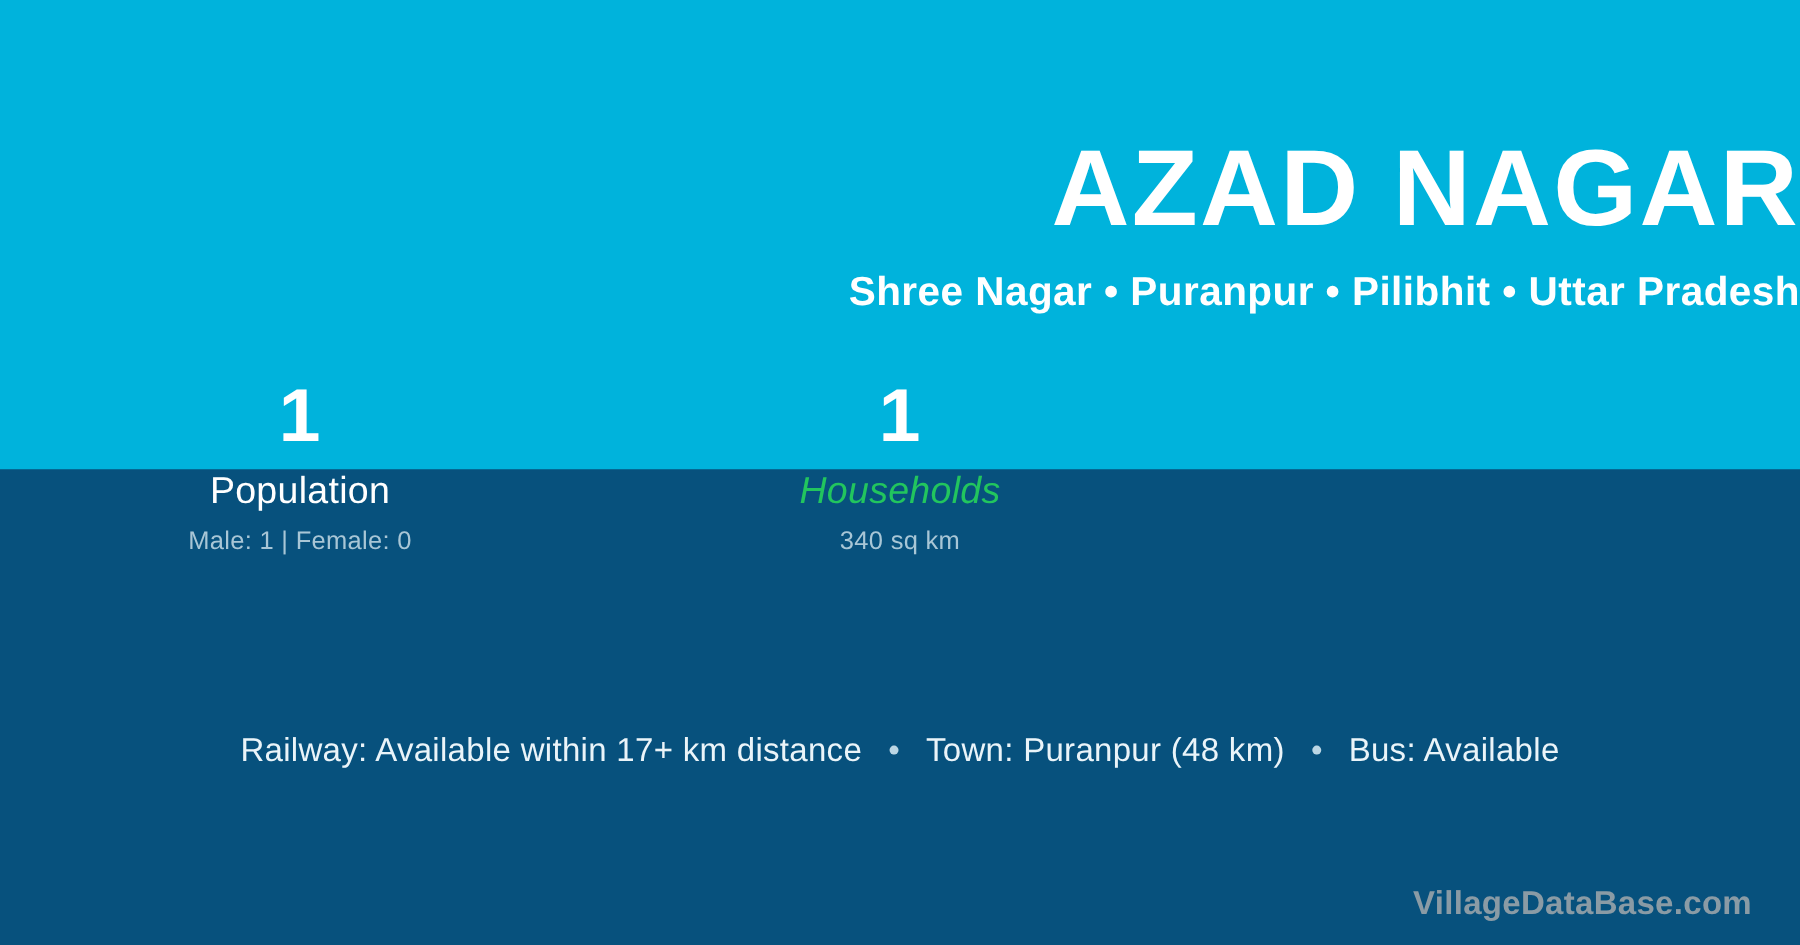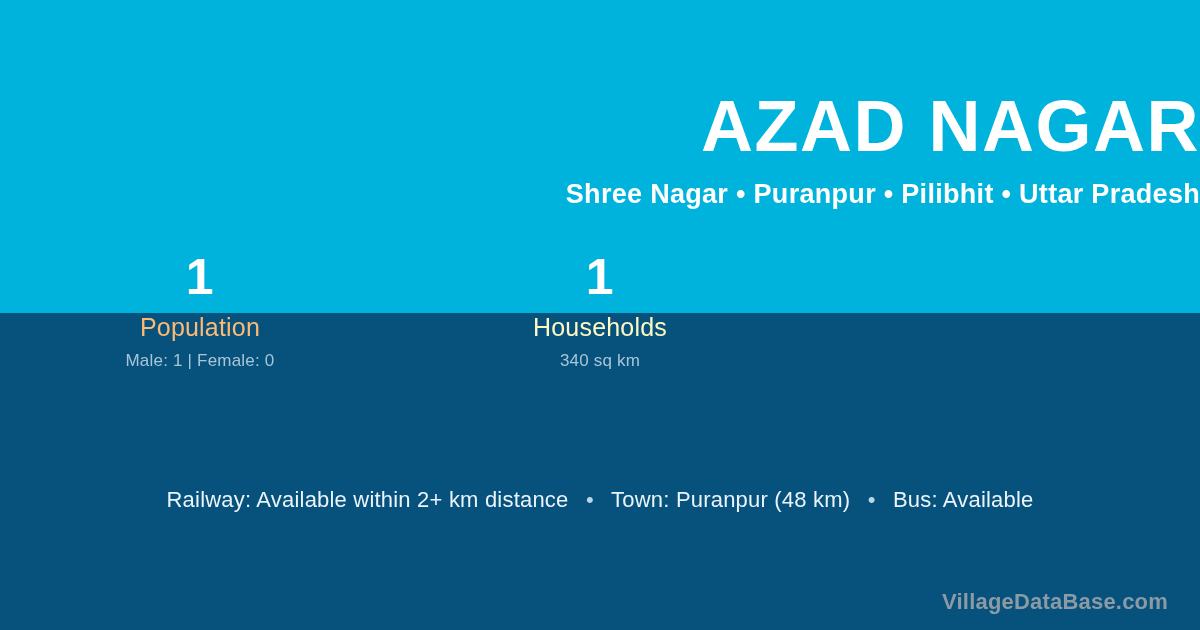--- a/index.html
+++ b/index.html
@@ -183,40 +183,40 @@
 
   <div id="title-block">
     <span id="page-title" style="color: rgb(255, 255, 255);">AZAD NAGAR</span>
     <span id="page-subtitle" style="color: rgb(255, 255, 255); font-weight: bold;">Shree Nagar • Puranpur • Pilibhit • Uttar Pradesh</span>
   </div>
 
   <div id="stats-row">
 
     <div class="stat-cell">
       <span class="stat-value" style="color: rgb(255, 255, 255);">1</span>
-      <span class="stat-label" style="color: #fdba74;">Population</span>
+      <span class="stat-label" style="color: #ffffff;">Population</span>
       <span class="stat-sub" style="color: rgb(168, 198, 214);">Male: 1 | Female: 0</span>
     </div>
 
     <div class="stat-cell">
       <span class="stat-value" style="color: rgb(255, 255, 255);">1</span>
-      <span class="stat-label" style="color: #fef9c3;">Households</span>
+      <span class="stat-label" style="color: #22c55e; font-style: italic;">Households</span>
       <span class="stat-sub" style="color: rgb(168, 198, 214);">340 sq km</span>
     </div>
 
     <div class="stat-cell is-empty">
       <span class="stat-value" style="color: rgb(255, 255, 255);"></span>
       <span class="stat-label" style="color: rgb(242, 250, 253);"></span>
       <span class="stat-sub" style="color: rgb(168, 198, 214);"></span>
     </div>
 
   </div>
 
   <div id="facility-row">
-    <span class="facility-item">Railway: Available within 2+ km distance</span>
+    <span class="facility-item">Railway: Available within 17+ km distance</span>
     <span class="facility-sep">•</span>
     <span class="facility-item">Town: Puranpur (48 km)</span>
     <span class="facility-sep">•</span>
     <span class="facility-item">Bus: Available</span>
   </div>
 
   <div id="watermark" style="color: rgb(138, 155, 165);">VillageDataBase.com</div>
 
 </div>
 

